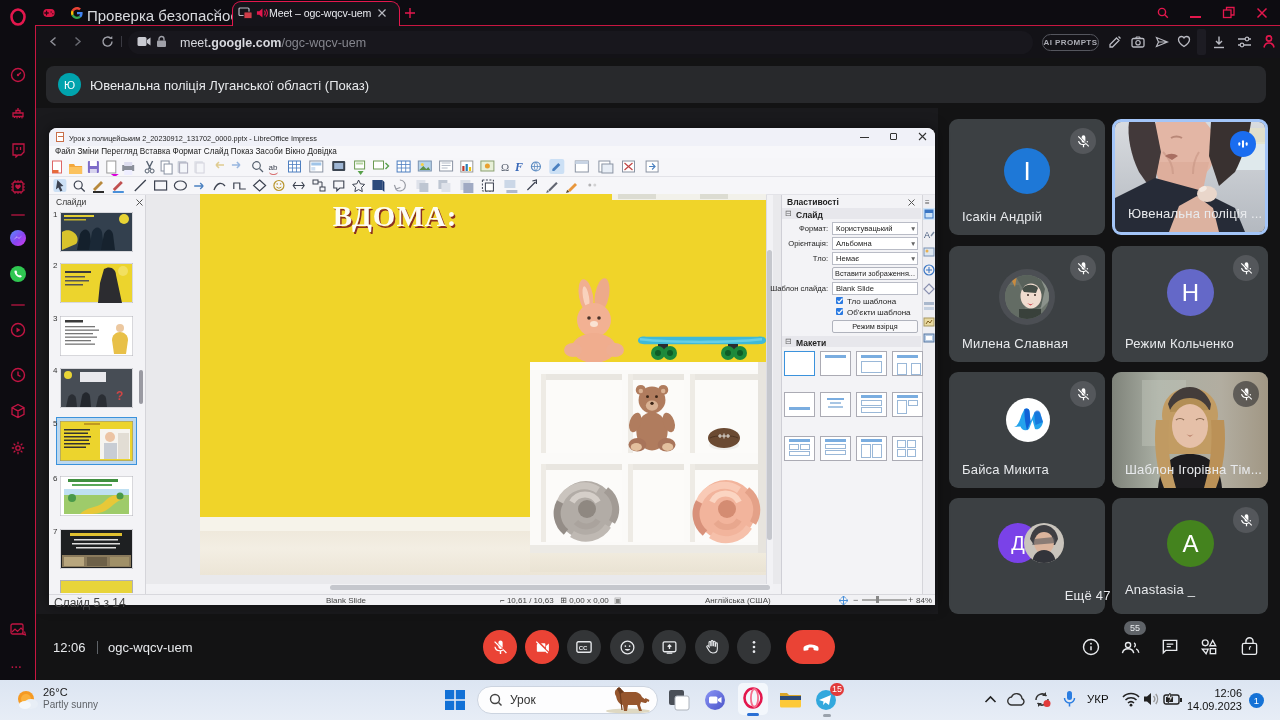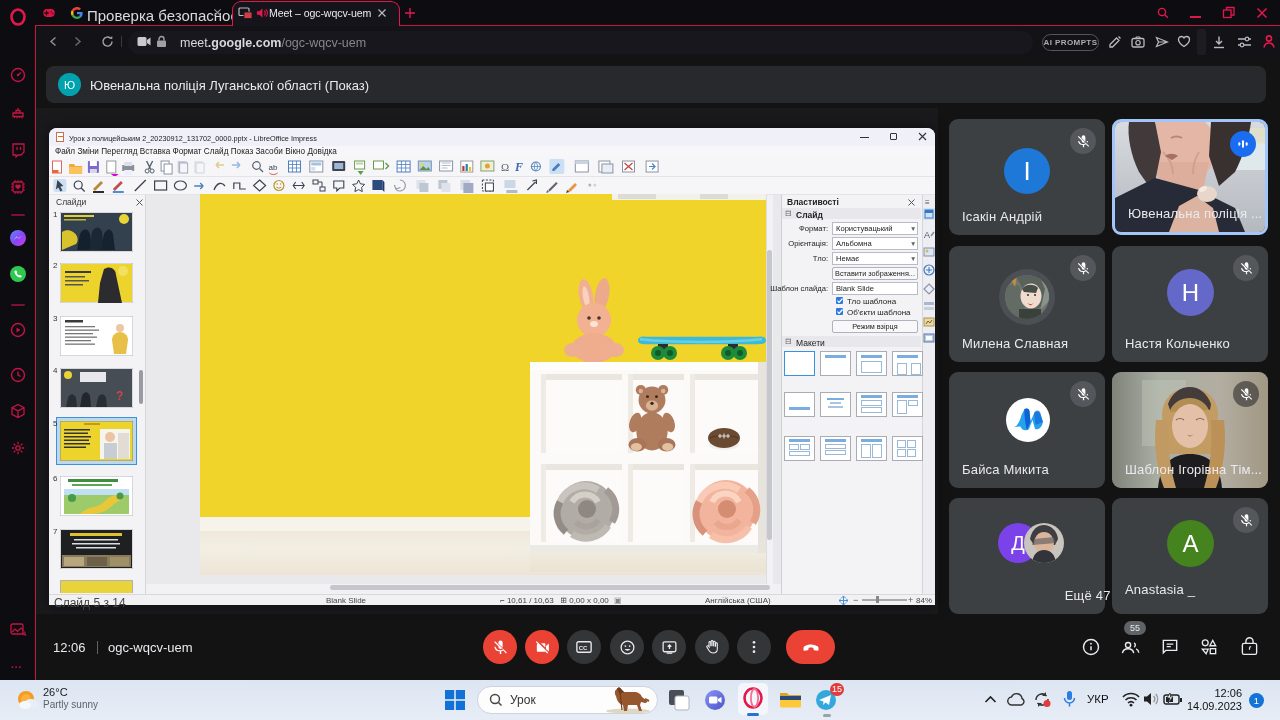--- a/index.html
+++ b/index.html
@@ -249,21 +249,21 @@
       </div>
   <div class="tname">Ювенальна поліція ...</div>
 </div>
 <div class="tile" style="left:1112px;top:246px;width:156px;height:116px">
   <div class="av" style="left:55px;top:23px;width:47px;height:47px;background:#6468c8;font-size:24px">Н</div>
   <div class="micoff" style="background:#54575b">
         <svg width="15" height="15" viewBox="0 0 24 24">
           <path fill="#fff" d="M15 11V5a3 3 0 0 0-6 0v1.2l6 6zM19 11h-1.7a5.3 5.3 0 0 1-.3 1.8l1.3 1.3c.4-.9.7-2 .7-3.1zM4.3 3L3 4.3l6 6V11a3 3 0 0 0 5.2 2l1.4 1.5A6.8 6.8 0 0 1 12 16a7 7 0 0 1-7-5H3.3a7.5 7.5 0 0 0 7.7 6.4V21h2v-3.6c1-.1 2-.5 2.9-1l3.8 3.9 1.3-1.3z"></path>
         </svg>
       </div>
-  <div class="tname">Настя Кольченко</div>
+  <div class="tname">Режим Кольченко</div>
 </div>
 <div class="tile" style="left:949px;top:372px;width:156px;height:116px">
   <div class="av" style="left:57px;top:26px;width:44px;height:44px;background:#fff"></div>
   <svg class="a" style="left:64px;top:36px" width="31" height="24" viewBox="0 0 31 24">
         <path d="M1 19c4-1 6-7 7.5-12l3-6c2.5-1.5 5 0 5 2.5l1 10 3.5-8c2-3 5-2.5 6-.5L30 14c-1 5-4.5 8.5-8 7l-2.5-9-3.5 9c-3.5 2.5-7.5 1-8.5-2.5z" fill="#24a3ec"></path>
         <path d="M11.5 1c2.5-1.5 5 0 5 2.5l1 10-3.5 9c-1.5-6-3-15-2.5-21.5z" fill="#1161d6"></path>
         <path d="M21 4.5c2-3 5-2.5 6-.5L30 14l-7.5 3z" fill="#1161d6" opacity=".65"></path>
       </svg>
   <div class="micoff" style="background:#54575b">
         <svg width="15" height="15" viewBox="0 0 24 24">
@@ -867,20 +867,21 @@
     <circle cx="22" cy="21" r="7" fill="#1d8a3c"></circle>
         <circle cx="22" cy="21" r="3" fill="#0f5c26"></circle>
     <circle cx="34" cy="21" r="7" fill="#1d8a3c"></circle>
         <circle cx="34" cy="21" r="3" fill="#0f5c26"></circle>
     <circle cx="92" cy="21" r="7" fill="#1d8a3c"></circle>
         <circle cx="92" cy="21" r="3" fill="#0f5c26"></circle>
     <circle cx="104" cy="21" r="7" fill="#1d8a3c"></circle>
         <circle cx="104" cy="21" r="3" fill="#0f5c26"></circle>
   </svg>
 
+  <div class="a" style="left:95px;top:6px;width:200px;text-align:center;font-family:'Liberation Serif',serif;font-weight:bold;font-size:29px;color:#fdfdf6;letter-spacing:1px;text-shadow:1.5px 1.5px 0 #8a2f20">ВДОМА:</div>
 </div>
 
 <div class="a" style="left:766px;top:195px;width:7px;height:389px;background:#f2f2f5;border-left:1px solid #dcdce2"></div>
 <div class="a" style="left:767px;top:250px;width:5px;height:290px;background:#c5c7cd;border-radius:3px"></div>
 <div class="a" style="left:146px;top:584px;width:627px;height:7px;background:#f2f2f5"></div>
 <div class="a" style="left:330px;top:585px;width:440px;height:5px;background:#c5c7cd;border-radius:3px"></div>
 
 <div class="a" style="left:781px;top:195px;width:141px;height:399px;background:#f3f3f6;border-left:1px solid #cfcfd6"></div>
 <div class="a" style="left:922px;top:195px;width:13px;height:399px;background:#eeeef2;border-left:1px solid #d5d5da"></div>
 <div class="a" style="left:787px;top:197px;font-size:8.5px;font-weight:bold;color:#222">Властивості</div>
@@ -906,21 +907,21 @@
     </svg>
 <div class="a" style="left:847px;top:296.5px;font-size:8px;color:#222">Тло шаблона</div>
 <div class="a" style="left:836px;top:308px;width:7px;height:7px;background:#2a7ae2;border-radius:1px"></div>
 <svg class="a" style="left:837px;top:309px" width="6" height="5" viewBox="0 0 6 5">
       <path d="M0.5 2.5l1.5 2L5.5 0.5" stroke="#fff" stroke-width="1.2" fill="none"></path>
     </svg>
 <div class="a" style="left:847px;top:307.5px;font-size:8px;color:#222">Об'єкти шаблона</div>
 <div class="pbtn" style="left:832px;top:320px;width:86px">Режим взірця</div>
 <div class="a" style="left:782px;top:336px;width:139px;height:11px;background:#e7e7ec"></div>
 <div class="a" style="left:785px;top:337px;font-size:8px;color:#666">⊟</div>
-<div class="a" style="left:796px;top:337.5px;font-size:8.5px;font-weight:normal;color:#222">Макети</div>
+<div class="a" style="left:796px;top:337.5px;font-size:8.5px;font-weight:bold;color:#222">Макети</div>
 <div class="lay" style="left:784px;top:351px;border:1.6px solid #3b92dc"></div>
 <div class="lay" style="left:820px;top:351px">
       <div style="margin:3px 4px;height:3px;background:#7aade0"></div>
     </div>
 <div class="lay" style="left:856px;top:351px">
       <div style="margin:3px 4px;height:3px;background:#7aade0"></div>
       <div style="margin:2px 4px;height:12px;border:1px solid #9ab8d8"></div>
     </div>
 <div class="lay" style="left:892px;top:351px"><div style="margin:3px 4px;height:3px;background:#7aade0"></div><div style="margin:2px 4px;height:12px;border:1px solid #9ab8d8;width:10px;display:inline-block"></div><div style="margin:2px 0;height:12px;border:1px solid #9ab8d8;width:10px;display:inline-block"></div></div>
 <div class="lay" style="left:784px;top:392px">

